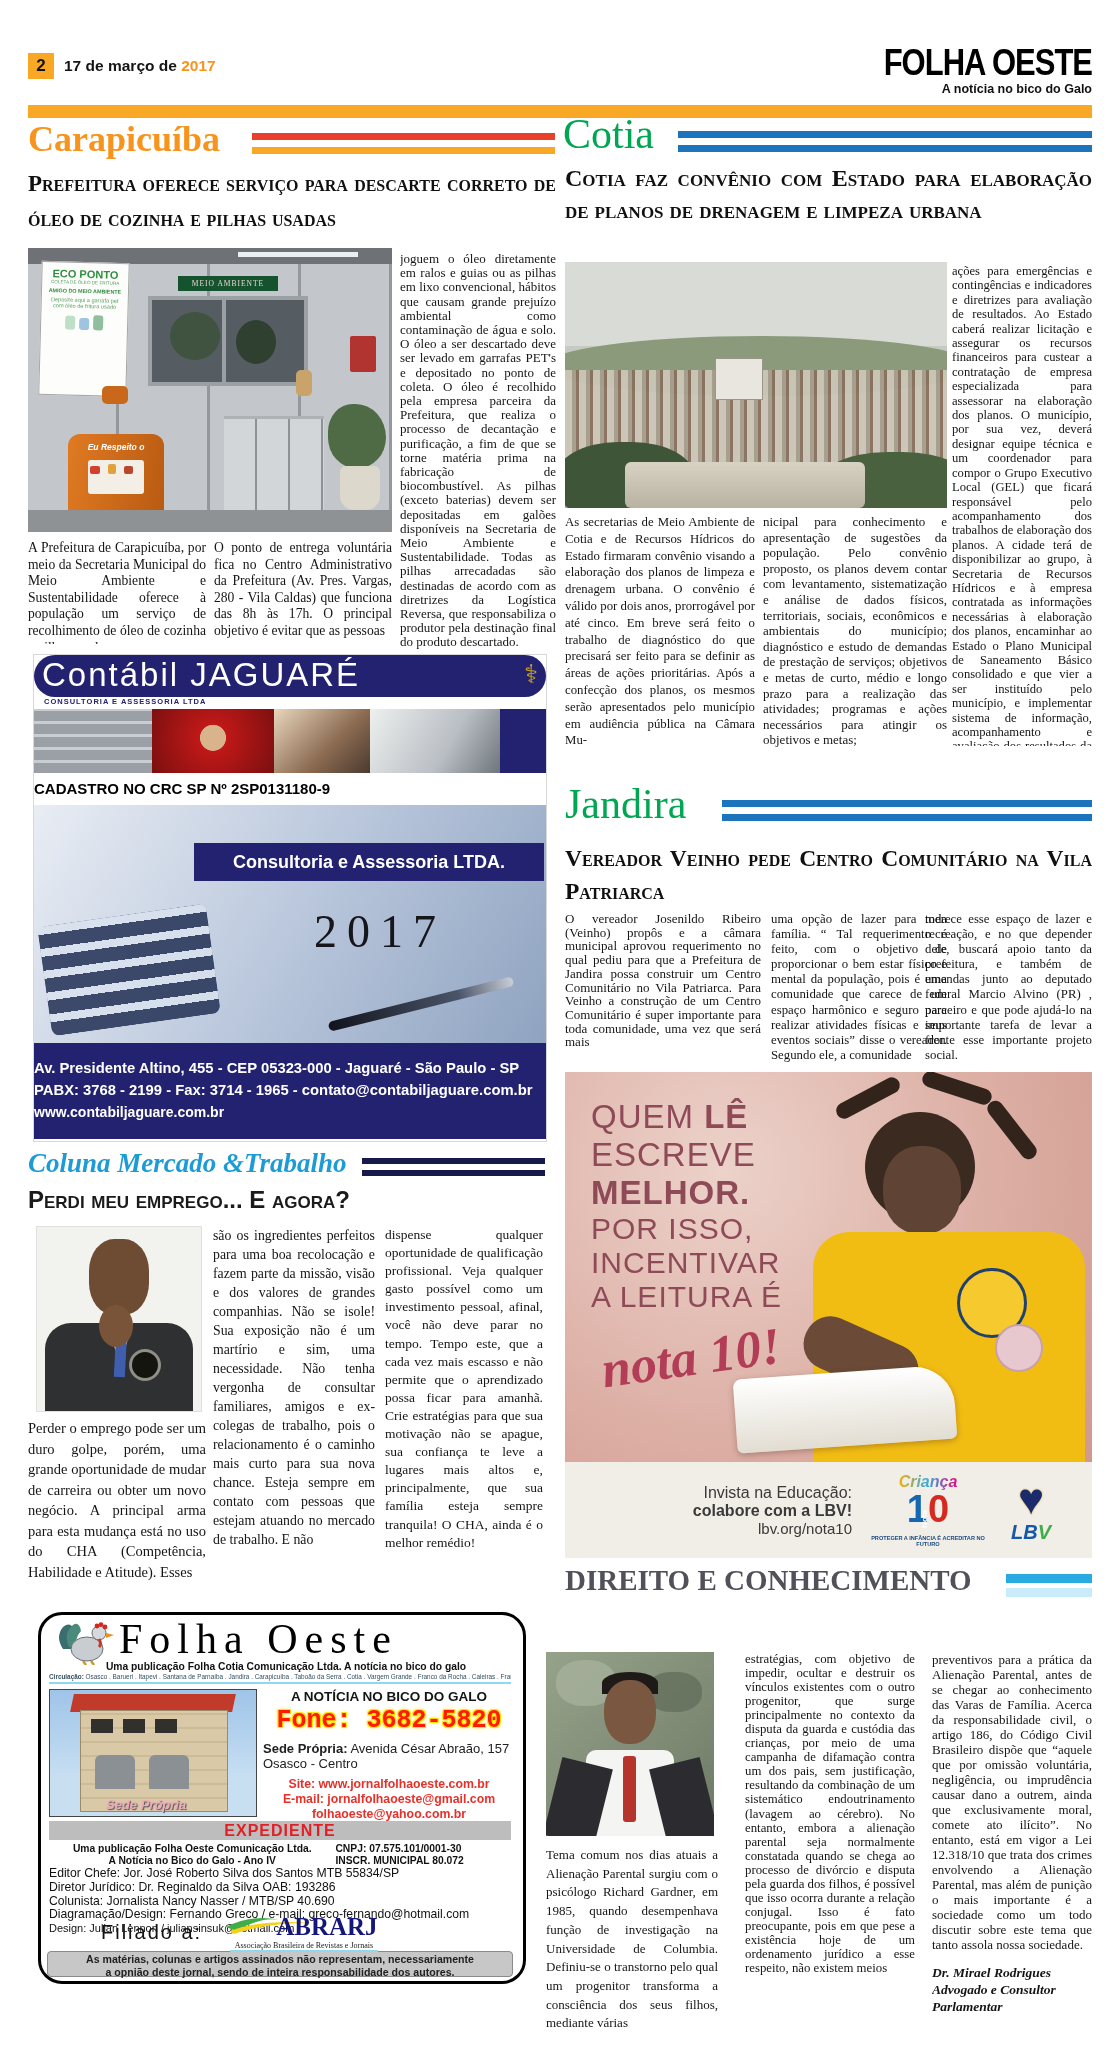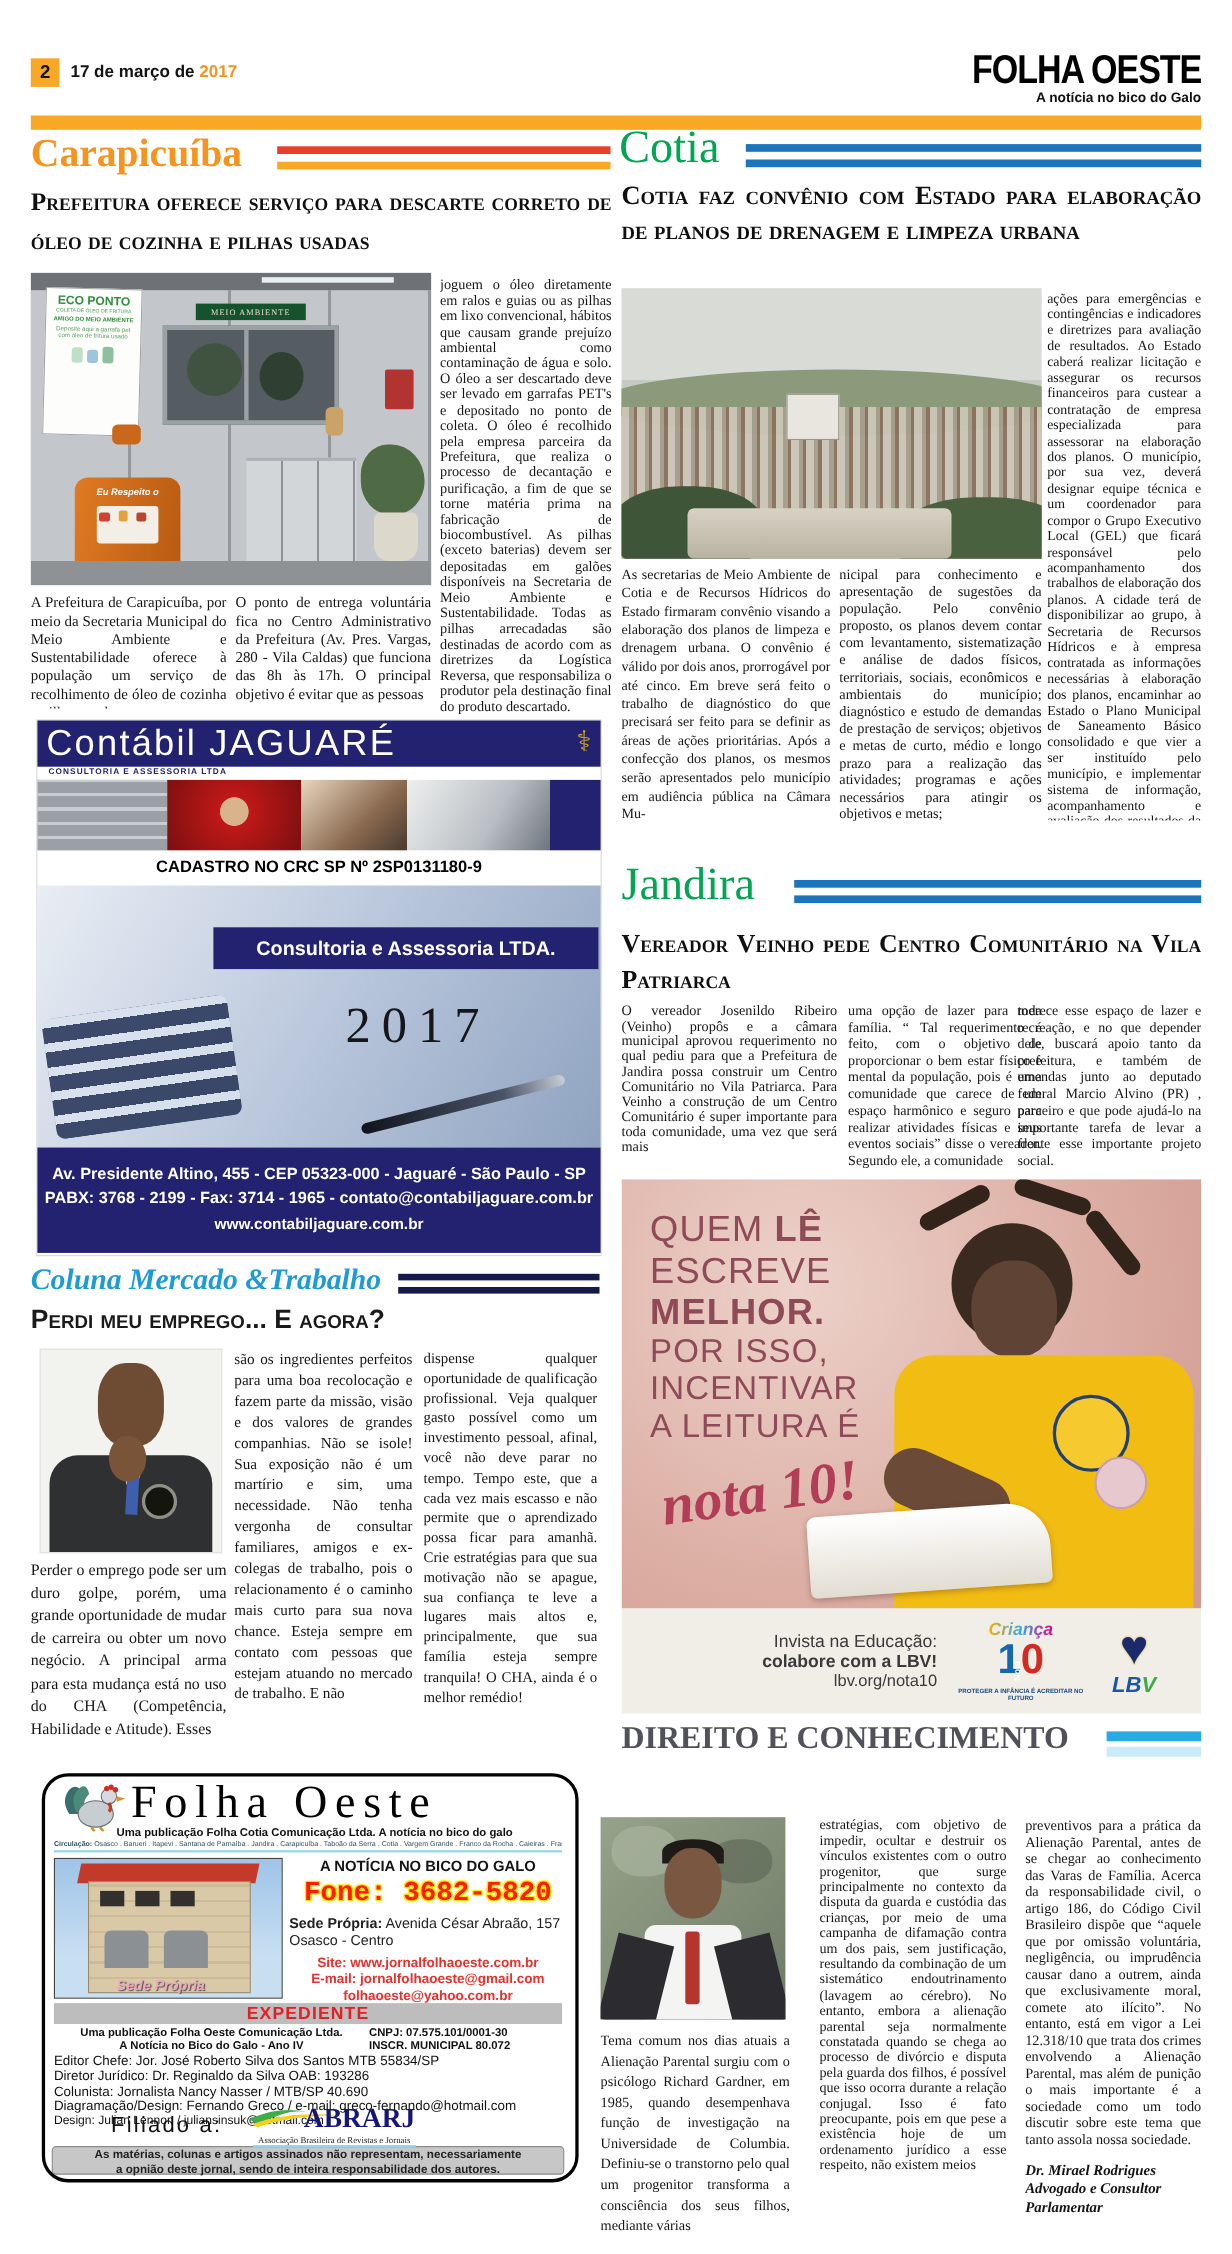--- a/index.html
+++ b/index.html
@@ -94,40 +94,40 @@
     <div class="a" style="left:300px;top:156px;width:58px;height:64px;background:#4e6b45;border-radius:45% 55% 50% 50%;"></div>
     <div class="a" style="left:312px;top:218px;width:40px;height:44px;background:#ddd8cc;border-radius:6px 6px 14px 14px;"></div>
     <div class="a" style="left:0;top:262px;width:364px;height:22px;background:#8f9294;"></div>
   </div>
 
   <div class="a bodytxt just" style="left:400px;top:252px;width:156px;height:398px;font-size:13px;line-height:14.2px;">joguem o óleo diretamente em ralos e guias ou as pilhas em lixo convencional, hábitos que causam grande prejuízo ambiental como contaminação de água e solo. O óleo a ser descartado deve ser levado em garrafas PET's e depositado no ponto de coleta. O óleo é recolhido pela empresa parceira da Prefeitura, que realiza o processo de decantação e purificação, a fim de que se torne matéria prima na fabricação de biocombustível. As pilhas (exceto baterias) devem ser depositadas em galões disponíveis na Secretaria de Meio Ambiente e Sustentabilidade. Todas as pilhas arrecadadas são destinadas de acordo com as diretrizes da Logística Reversa, que responsabiliza o produtor pela destinação final do produto descartado.</div>
   <div class="a bodytxt just" style="left:28px;top:540px;width:178px;height:104px;font-size:13.6px;line-height:16.6px;">A Prefeitura de Carapicuíba, por meio da Secretaria Municipal do Meio Ambiente e Sustentabilidade oferece à população um serviço de recolhimento de óleo de cozinha e pilhas usadas.</div>
   <div class="a bodytxt just" style="left:214px;top:540px;width:178px;height:104px;font-size:13.6px;line-height:16.6px;">O ponto de entrega voluntária fica no Centro Administrativo da Prefeitura (Av. Pres. Vargas, 280 - Vila Caldas) que funciona das 8h às 17h. O principal objetivo é evitar que as pessoas</div>
 
   <div class="a" style="left:33px;top:654px;width:512px;height:486px;background:#fff;border:1px solid #d8d8d8;">
-    <div class="navy" style="height:42px;position:relative;">
+    <div class="navy" style="height:42px;position:relative;border-radius:21px;">
       <div class="sans adwhite" style="font-size:33px;letter-spacing:2px;padding-left:8px;line-height:40px;">Contábil JAGUARÉ</div>
       <div class="a" style="right:8px;top:4px;color:#C9A227;font-size:26px;">⚕</div>
     </div>
     <div class="sans" style="height:12px;font-size:7.5px;font-weight:bold;color:#232270;padding-left:10px;letter-spacing:1px;">CONSULTORIA E ASSESSORIA LTDA</div>
     <div style="height:64px;display:flex;">
       <div style="width:118px;background:#9aa0a6;background-image:repeating-linear-gradient(0deg,transparent 0 10px,#c8cdd2 10px 13px);"></div>
       <div style="width:122px;background:radial-gradient(circle at 50% 45%,#d9b38c 0 18%,#c01818 19%,#7a0f0f);"></div>
       <div style="width:96px;background:linear-gradient(135deg,#e8d6bd,#8a6a50 60%,#4a3a30);"></div>
       <div style="width:130px;background:linear-gradient(120deg,#eef0ee,#b9bec4 60%,#6f757c);"></div>
       <div style="flex:1;background:#232270;"></div>
     </div>
-    <div class="sans" style="height:32px;font-size:15px;font-weight:bold;color:#000;text-align:center;line-height:32px;">CADASTRO NO CRC SP Nº 2SP0131180-9</div>
+    <div class="sans" style="height:32px;font-size:15px;font-weight:bold;color:#000;text-align:left;line-height:32px;">CADASTRO NO CRC SP Nº 2SP0131180-9</div>
     <div style="height:238px;position:relative;background:linear-gradient(120deg,#e9edf4,#b6c4da 55%,#8fa3c0);">
       <div class="a" style="left:10px;bottom:18px;width:170px;height:110px;background:repeating-linear-gradient(0deg,#223055 0 14px,#d9e2ee 14px 22px),#223055;transform:rotate(-8deg);border-radius:8px;opacity:.85;"></div>
       <div class="a" style="right:30px;bottom:34px;width:190px;height:10px;background:linear-gradient(90deg,#10131c,#4a5468 70%,#c9ced8);border-radius:6px;transform:rotate(-14deg);"></div>
       <div class="a navy sans adwhite" style="left:160px;top:38px;width:350px;height:38px;font-size:18px;font-weight:bold;text-align:center;line-height:38px;">Consultoria e Assessoria LTDA.</div>
       <div class="a serif" style="left:280px;top:100px;font-size:46px;letter-spacing:10px;color:#15151a;">2017</div>
     </div>
-    <div class="navy sans adwhite" style="height:96px;text-align:center;padding-top:14px;box-sizing:border-box;">
+    <div class="navy sans adwhite" style="height:96px;text-align:left;padding-top:14px;box-sizing:border-box;">
       <div style="font-size:14.8px;font-weight:bold;line-height:22px;">Av. Presidente Altino, 455 - CEP 05323-000 - Jaguaré - São Paulo - SP</div>
       <div style="font-size:14.8px;font-weight:bold;line-height:22px;">PABX: 3768 - 2199 - Fax: 3714 - 1965 - contato@contabiljaguare.com.br</div>
       <div style="font-size:14px;font-weight:bold;line-height:22px;">www.contabiljaguare.com.br</div>
     </div>
   </div>
 
   <div class="a serif sc headline just" style="left:565px;top:162px;width:527px;font-size:24px;line-height:32px;">Cotia faz convênio com Estado para elaboração de planos de drenagem e limpeza urbana</div>
   <div class="a ph" style="left:565px;top:262px;width:382px;height:246px;background:linear-gradient(#d9dbd7 0 34%,#c5cbc2 34% 42%,#b0ab9c 42%);">
     <div class="a" style="left:-20px;top:74px;width:430px;height:60px;background:#8a9a7a;border-radius:50%;"></div>
     <div class="a" style="left:0;top:108px;width:382px;height:100px;background:repeating-linear-gradient(90deg,#cfc9bb 0 7px,#a89f8e 7px 11px,#8b6f5c 11px 14px),#bdb5a4;opacity:.9;"></div>

